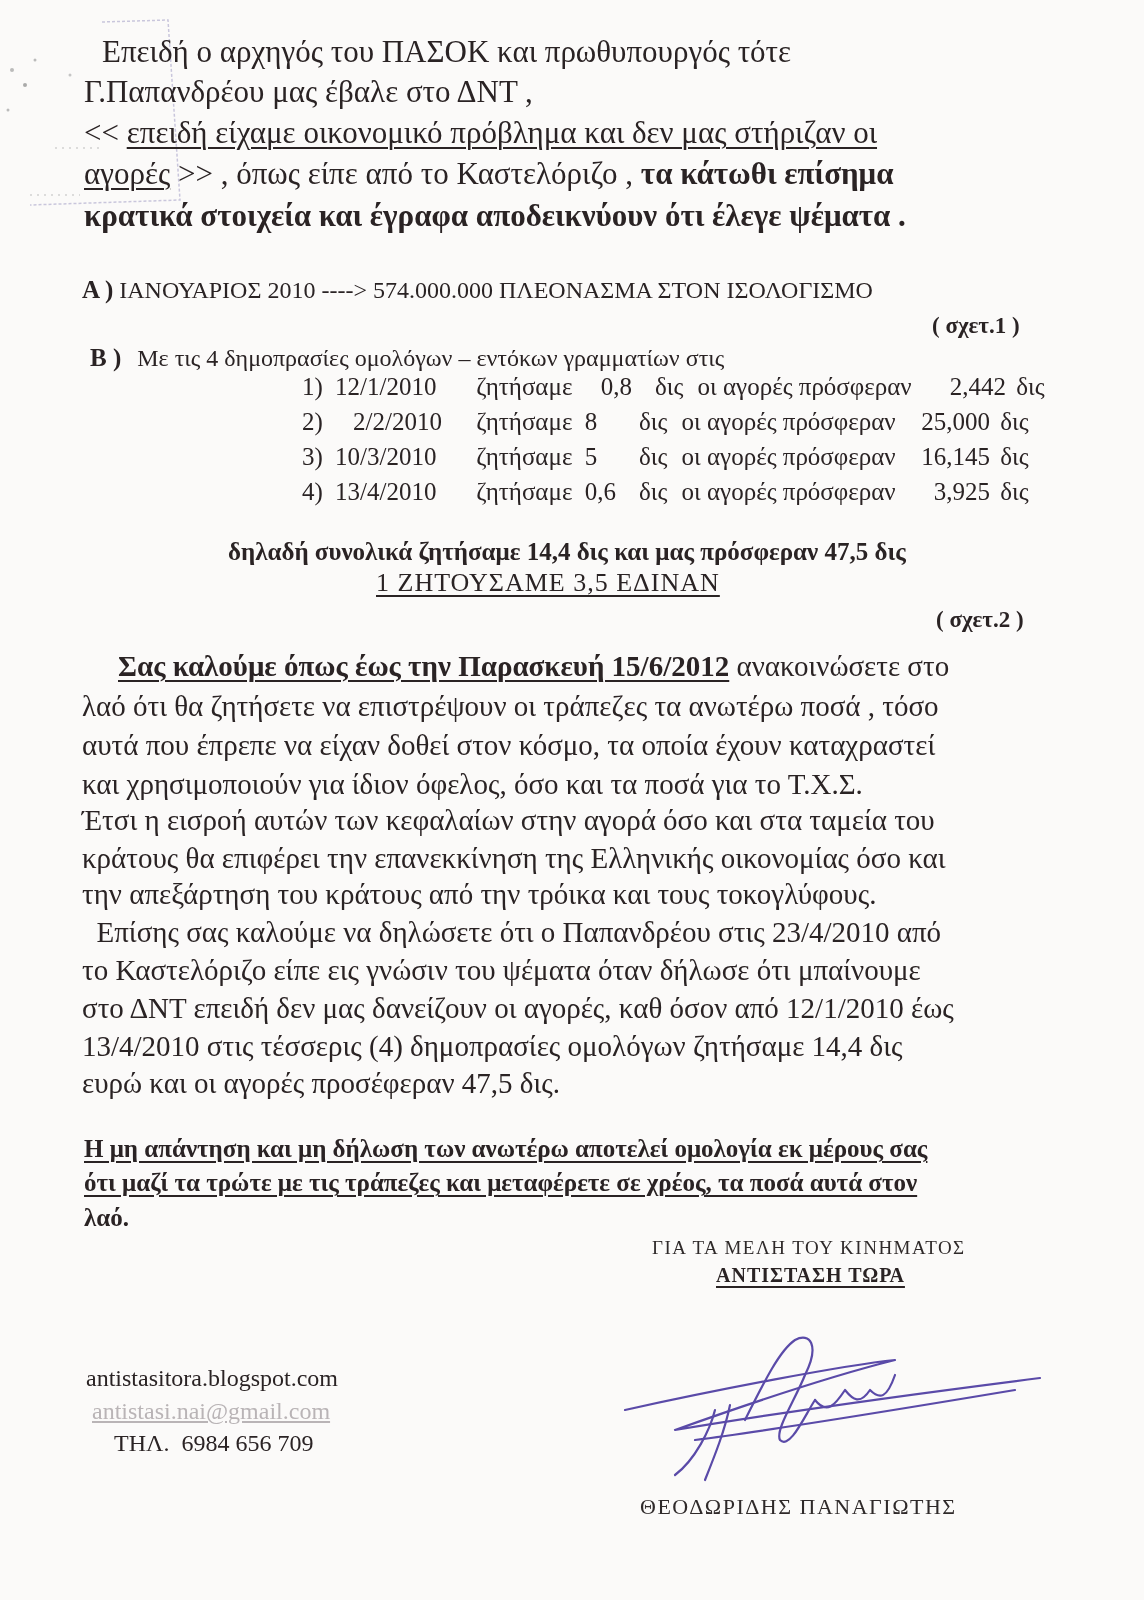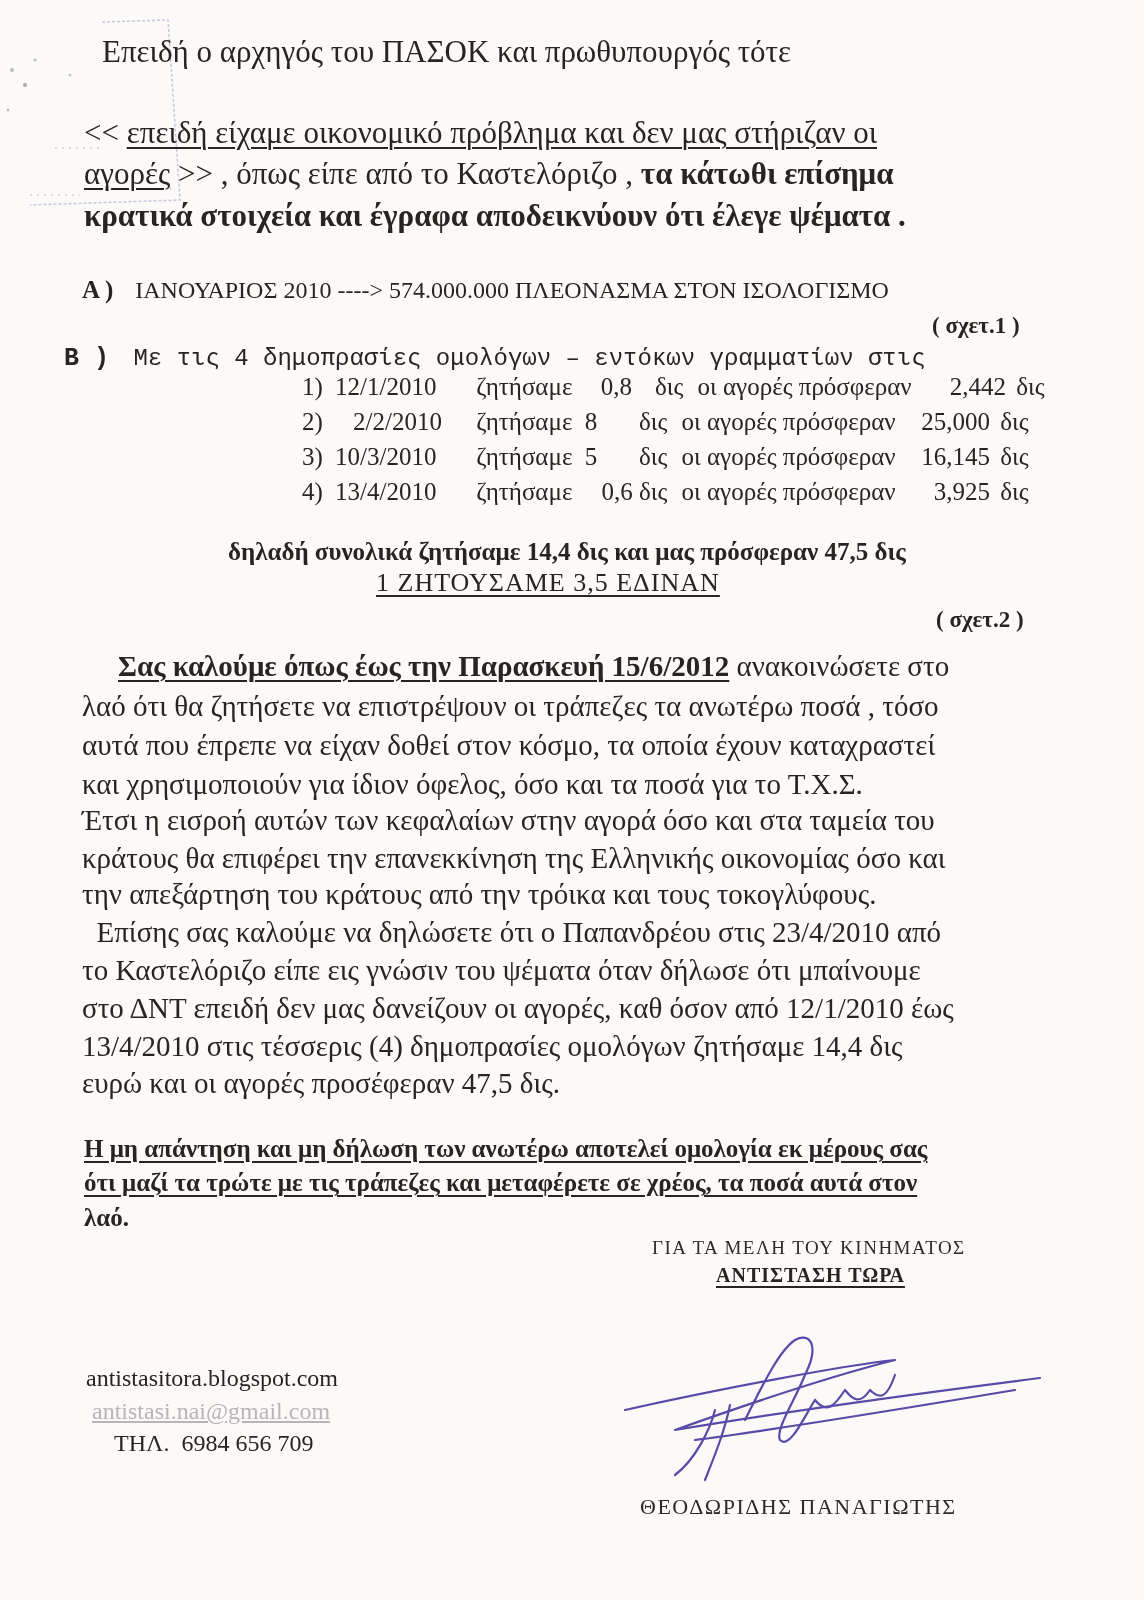--- a/index.html
+++ b/index.html
@@ -49,39 +49,40 @@
   <path d="M30 195 L80 195" stroke="#bdbdbd" stroke-width="1" stroke-dasharray="2,5"></path>
   <circle cx="12" cy="70" r="2" fill="#bbb"></circle>
   <circle cx="25" cy="85" r="2" fill="#aaa"></circle>
   <circle cx="8" cy="110" r="1.5" fill="#bbb"></circle>
   <circle cx="35" cy="60" r="1.5" fill="#bbb"></circle>
   <circle cx="70" cy="75" r="1.5" fill="#c5c5c5"></circle>
 </svg>
 
 <div class="intro-wrap intro">
   <div class="line" style="top:6px;left:18px;">Επειδή ο αρχηγός του ΠΑΣΟΚ και πρωθυπουργός τότε</div>
+  <div class="line" style="top:46px;left:0;">Γ.Παπανδρέου μας έβαλε στο ΔΝΤ ,</div>
   <div class="line" style="top:87px;left:0;">
     <span>&lt;&lt;</span>
     <span class="u">επειδή είχαμε οικονομικό πρόβλημα και δεν μας στήριζαν οι</span>
   </div>
   <div class="line" style="top:128px;left:0;">
     <span class="u">αγορές</span>
     <span>&gt;&gt; , όπως είπε από το Καστελόριζο ,</span>
     <span class="b">τα κάτωθι επίσημα</span>
   </div>
   <div class="line b" style="top:170px;left:0;">κρατικά στοιχεία και έγραφα αποδεικνύουν ότι έλεγε ψέματα .</div>
 </div>
 
 <div class="abs sec" style="left:82px;top:276px;">
   <span class="label">Α )</span>
-  <span style="margin-left:16px;">ΙΑΝΟΥΑΡΙΟΣ 2010  ----&gt;  574.000.000  ΠΛΕΟΝΑΣΜΑ ΣΤΟΝ ΙΣΟΛΟΓΙΣΜΟ</span>
+  <span style="margin-left:0;">ΙΑΝΟΥΑΡΙΟΣ 2010  ----&gt;  574.000.000  ΠΛΕΟΝΑΣΜΑ ΣΤΟΝ ΙΣΟΛΟΓΙΣΜΟ</span>
 </div>
 <div class="abs ref" style="left:932px;top:313px;">( σχετ.1 )</div>
 
-<div class="abs sec" style="left:64px;top:344px;font-family:Liberation Mono, monospace;">
+<div class="abs sec" style="left:90px;top:344px;">
   <span class="label">Β )</span>
   <span style="margin-left:10px;">Με τις 4 δημοπρασίες ομολόγων – εντόκων γραμματίων  στις</span>
 </div>
 
 <div>
   <div class="abs auction" style="left:302px;top:373px;">
     <span>1)</span>
     <span style="display:inline-block;width:135px;margin-left:6px;">12/1/2010</span>
     <span>ζητήσαμε</span>
     <span style="display:inline-block;width:48px;margin-left:22px;">0,8</span>
@@ -107,21 +108,21 @@
     <span style="display:inline-block;width:48px;margin-left:6px;">5</span>
     <span>δις</span>
     <span style="margin-left:8px;">οι αγορές πρόσφεραν</span>
     <span style="display:inline-block;width:88px;text-align:right;">16,145</span>
     <span style="margin-left:4px;">δις</span>
   </div>
   <div class="abs auction" style="left:302px;top:478px;">
     <span>4)</span>
     <span style="display:inline-block;width:135px;margin-left:6px;">13/4/2010</span>
     <span>ζητήσαμε</span>
-    <span style="display:inline-block;width:48px;margin-left:6px;text-align:right;">0,6</span>
+    <span style="display:inline-block;width:48px;margin-left:6px;">0,6</span>
     <span>δις</span>
     <span style="margin-left:8px;">οι αγορές πρόσφεραν</span>
     <span style="display:inline-block;width:88px;text-align:right;">3,925</span>
     <span style="margin-left:4px;">δις</span>
   </div>
 </div>
 
 <div class="abs totals" style="left:228px;top:538px;">δηλαδή συνολικά ζητήσαμε  14,4 δις   και  μας πρόσφεραν  47,5 δις</div>
 <div class="abs headline u" style="left:376px;top:568px;">1   ΖΗΤΟΥΣΑΜΕ    3,5   ΕΔΙΝΑΝ</div>
 <div class="abs ref" style="left:936px;top:607px;">( σχετ.2 )</div>

